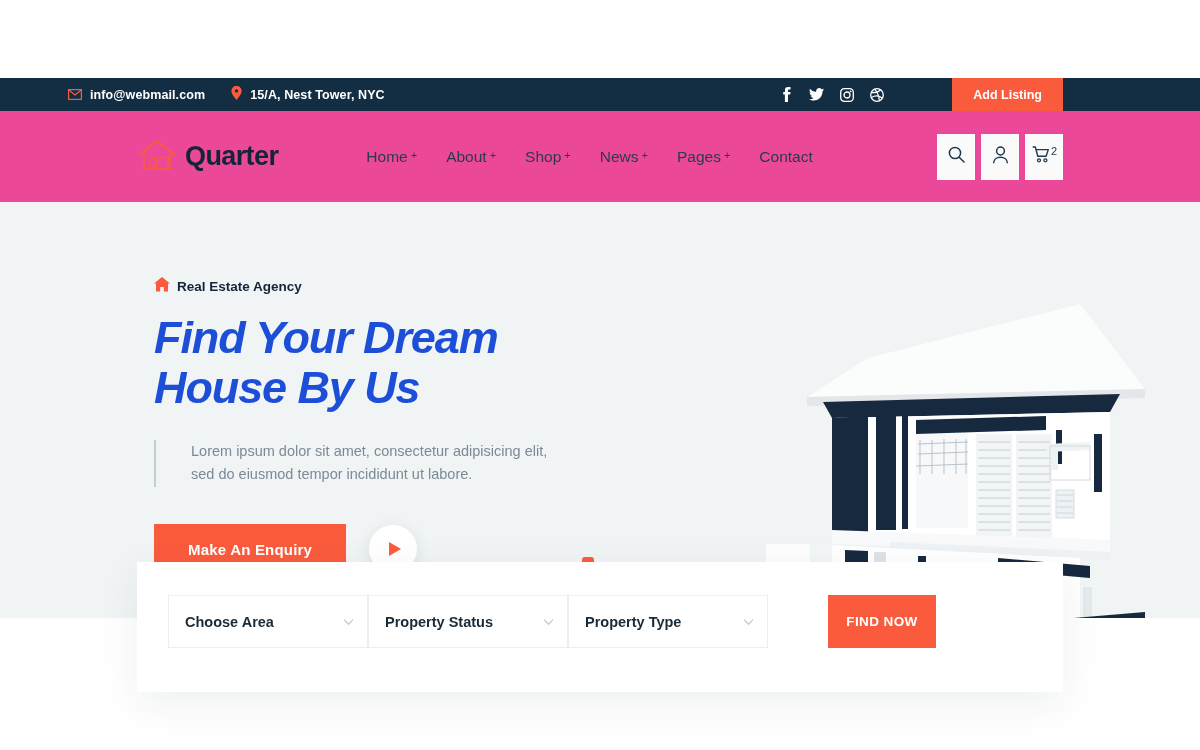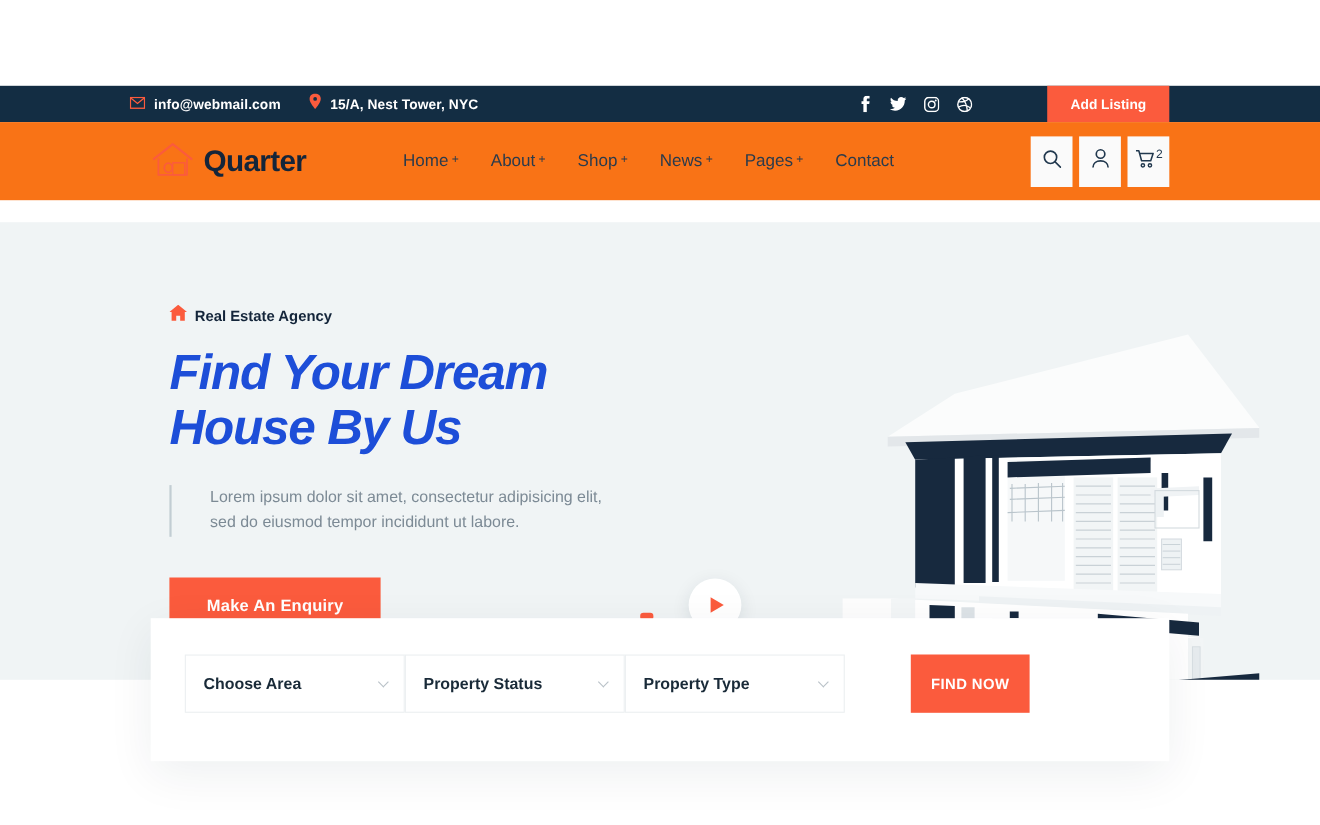--- a/index.html
+++ b/index.html
@@ -9,37 +9,37 @@
     font-family:"Liberation Sans", sans-serif;
     overflow:hidden;
     position:relative;
   }
 
   
   .topbar{
     position:absolute; left:0; top:78px; width:1200px; height:33px;
     background:#132d43; display:flex; align-items:center;
   }
-  .tb-left{ display:flex; align-items:center; margin-left:118px; gap:26px; }
+  .tb-left{ display:flex; align-items:center; margin-left:68px; gap:26px; }
   .tb-item{ display:flex; align-items:center; gap:8px; }
   .tb-item .lbl{ color:#ffffff; font-size:12.5px; font-weight:bold; letter-spacing:.1px; }
   .tb-right{ margin-left:auto; display:flex; align-items:center; height:33px;gap:46px; }
   .socials{ display:flex; align-items:center; gap:15px; margin-right:22px; }
   .soc{ width:15px; height:15px; display:flex; align-items:center; justify-content:center; color:#fff; }
   .soc svg{ display:block; }
   .add-listing{
     background:#fb5b3d; color:#fff; font-size:12.5px; font-weight:bold;
     height:33px; display:flex; align-items:center; padding:0 21px;
     margin-right:137px; white-space:nowrap;
   }
 
   
   .header{
-    position:absolute; left:0; top:111px; width:1200px; height:71px;
-    background:#f97316; display:flex; align-items:center;
+    position:absolute; left:0; top:111px; width:1200px; height:91px;
+    background:#ec4899; display:flex; align-items:center;
   }
   .logo{ display:flex; align-items:center; gap:9px; margin-left:138px; }
   .logo-text{ font-size:27px; font-weight:bold; color:#14253a; letter-spacing:-.6px; }
 
   .nav{ display:flex; align-items:center; gap:29px; margin-left:88px; }
   .nav-item{ display:flex; align-items:flex-start; color:#2b3b4c; font-size:15.5px; cursor:pointer; }
   .nav-item .plus{ font-size:11px; margin-left:3px; position:relative; top:1px; color:#2b3b4c; }
 
   .head-actions{ margin-left:auto; margin-right:137px; display:flex; align-items:center; gap:6px; }
   .act-btn{
@@ -57,21 +57,21 @@
   .hero-badge{ display:flex; align-items:center; gap:7px; margin-bottom:17px; }
   .hero-badge .lbl{ font-size:13.5px; font-weight:bold; color:#14253a; }
   .hero-title{
     font-size:45px; line-height:1.12; font-weight:bold;
     color:#1d4ed8; letter-spacing:-1.1px;font-style:italic;
   }
   .hero-sub{
     margin-top:26px; padding-left:35px; border-left:2px solid #c2cdd3;
     color:#7c8a95; font-size:14.5px; line-height:1.62;
   }
-  .hero-cta{ display:flex; align-items:center; gap:23px; margin-top:37px;justify-content:space-between; }
+  .hero-cta{ display:flex; align-items:center; gap:23px; margin-top:37px; }
   .btn-enquiry{
     background:#fb5b3d; color:#fff; font-size:15px; font-weight:bold;
     padding:17px 34px; letter-spacing:.2px; cursor:pointer; border:none;
     font-family:"Liberation Sans", sans-serif;
   }
   .btn-play{
     width:48px; height:48px; border-radius:50%; background:#fff;
     display:flex; align-items:center; justify-content:center;
     box-shadow:0 4px 16px rgba(20,37,58,.10); cursor:pointer;
   }

